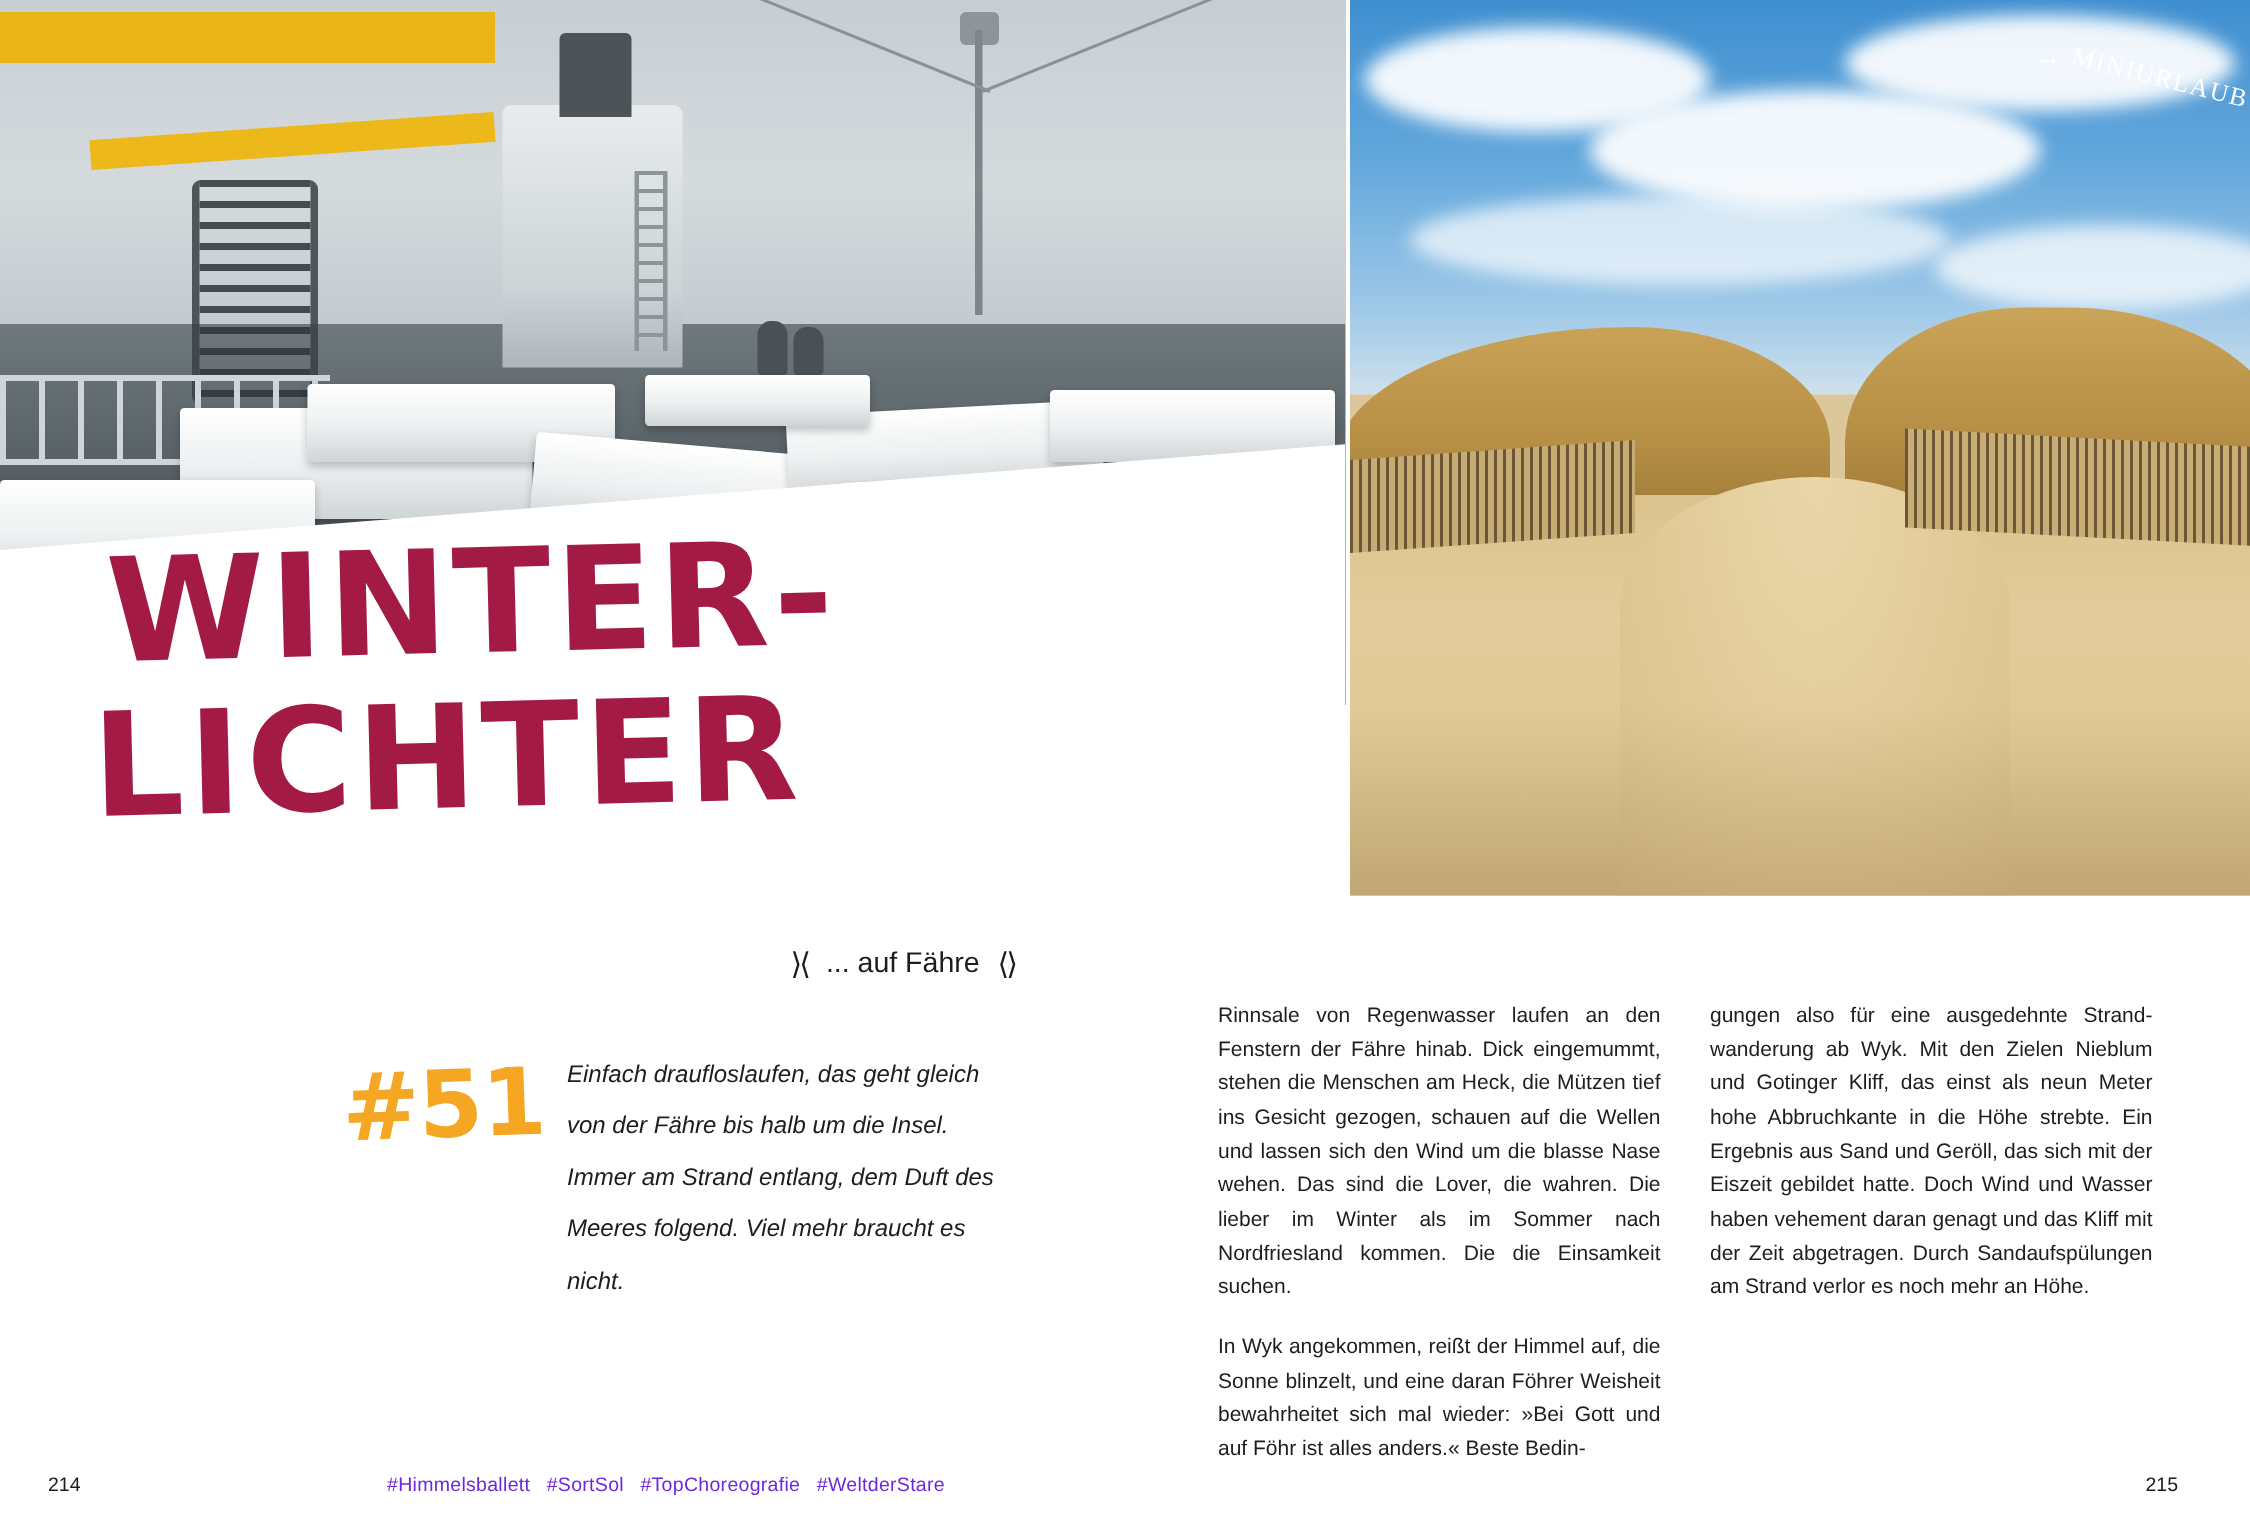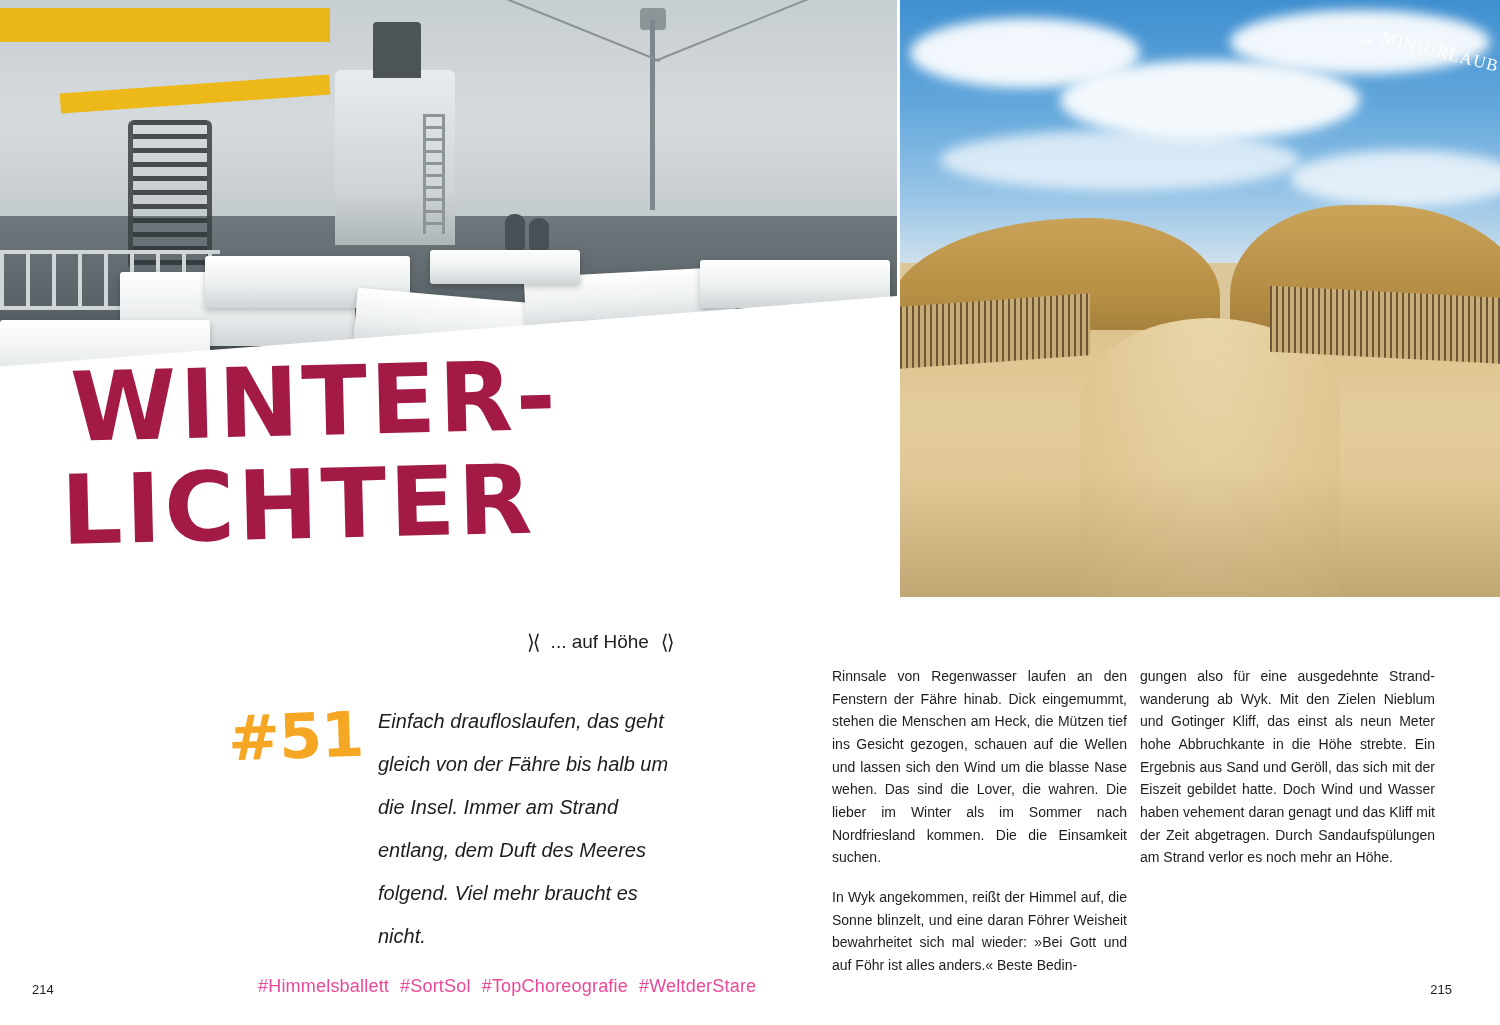--- a/index.html
+++ b/index.html
@@ -211,45 +211,45 @@
   .number {
     position: absolute; left: 228px; top: 700px;
     color: #f5a623;
     font-family: "DejaVu Sans", sans-serif;
     font-weight: bold; font-size: 62px;
     transform: rotate(-2deg);
     letter-spacing: -1px;
   }
   .lead {
     position: absolute; left: 378px; top: 700px; width: 300px;
-    font-style: italic; font-size: 20px; line-height: 2.15;
+    font-style: italic; font-size: 16px; line-height: 2.15;
     color: #1d1d1b;
   }
 
   
   .col {
     position: absolute; top: 665px; width: 295px;
     font-size: 14px; line-height: 1.62;
     color: #1d1d1b;
     text-align: justify;
     hyphens: manual;
   }
   .col p { margin-bottom: 17px; }
-  #col1 { left: 832px; }
+  #col1 { left: 812px; }
   #col2 { left: 1140px; }
 
   
   .folio {
     position: absolute; bottom: 28px; font-size: 13px; color: #1d1d1b;
   }
   .folio-left  { left: 32px; }
   .folio-right { right: 48px; }
   .hashtags {
     position: absolute; bottom: 28px; left: 258px;
-    font-size: 18px; color: #ec4899;
+    font-size: 13px; color: #6d28d9;
     letter-spacing: .2px;
   }
   .hashtags span { margin-right: 11px; }
 </style>
 </head>
 <body>
 
 <div id="page">
 
   <div class="hero-left">
@@ -317,21 +317,21 @@
     <span class="mtext">MINIURLAUB</span>
   </div>
 
   <h1 class="title">
     <span class="l1">WINTER-</span>
     <span class="l2">LICHTER</span>
   </h1>
 
   <div class="subtitle">
     <span class="tick">⟩⟨</span>
-    <span>... auf Höhe</span>
+    <span>... auf Fähre</span>
     <span class="tick">⟨⟩</span>
   </div>
 
   <div class="number">#51</div>
 
   <div class="lead">Einfach draufloslaufen, das geht gleich von der Fähre bis halb um die Insel. Immer am Strand entlang, dem Duft des Meeres folgend. Viel mehr braucht es nicht.</div>
 
   <div class="col" id="col1">
     <p>Rinnsale von Regenwasser laufen an den Fenstern der Fähre hinab. Dick einge­mummt, stehen die Menschen am Heck, die Mützen tief ins Gesicht gezogen, schauen auf die Wellen und lassen sich den Wind um die blasse Nase wehen. Das sind die Lover, die wahren. Die lieber im Winter als im Som­mer nach Nordfriesland kommen. Die die Einsamkeit suchen.</p>
     <p>In Wyk angekommen, reißt der Himmel auf, die Sonne blinzelt, und eine daran Föhrer Weis­heit bewahrheitet sich mal wieder: »Bei Gott und auf Föhr ist alles anders.« Beste Bedin-</p>

